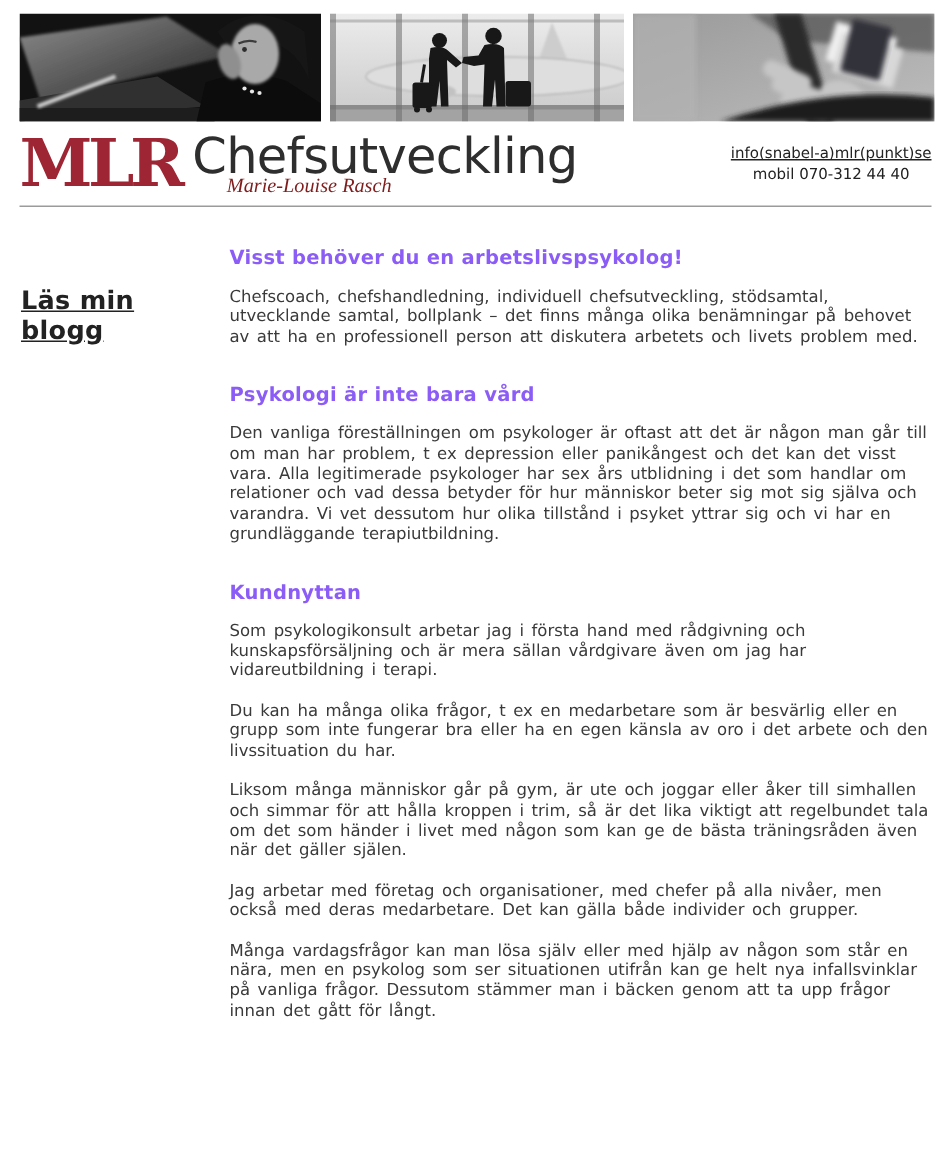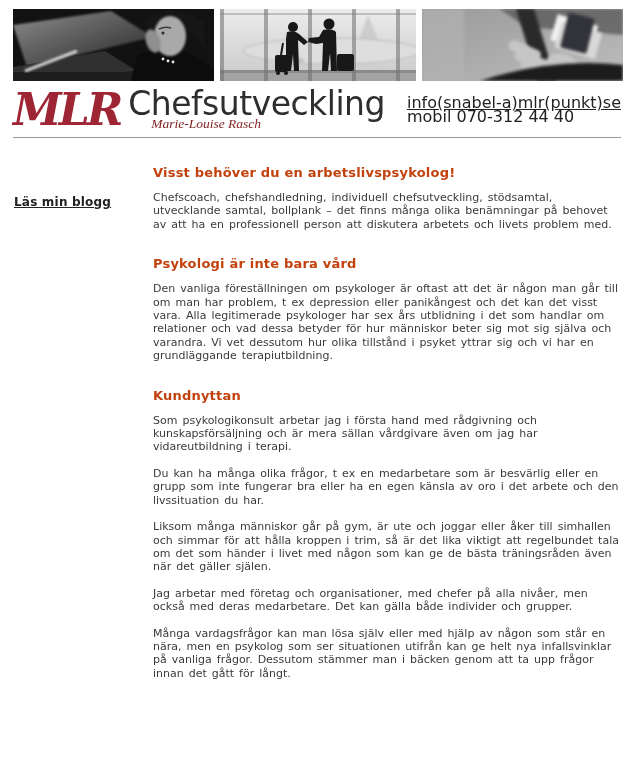--- a/index.html
+++ b/index.html
@@ -19,60 +19,60 @@
   }
   .banner svg { display: block; height: 72px; }
 
   
   .brand {
     position: absolute; left: 13px; top: 88px;
     display: flex; align-items: flex-start;
   }
   .logo-mlr {
     font-family: "DejaVu Serif", "Liberation Serif", serif;
-    font-style: italic; font-weight: bold;
+    font-weight: bold;
     font-size: 44px; line-height: 44px;
     color: #9E2533; letter-spacing: -3px;
     margin-right: 8px;
   }
   .brand-titles { padding-top: 3px; }
   .site-title {
     font-size: 33px; line-height: 25px; color: #2e2e2e;
     letter-spacing: -0.5px;
   }
   .site-subtitle {
     font-family: Liberation Serif, serif;
     font-style: italic; font-size: 13.5px; line-height: 15px;
     color: #7f1d1d;
     margin-left: 23px;
   }
   .contact {
     position: absolute; right: 12px; top: 96px;
-    text-align: left; font-size: 16px; line-height: 14px; color: #222;
+    text-align: center; font-size: 10px; line-height: 14px; color: #222;
   }
   .contact a { color: #222; text-decoration: underline; }
   .divider {
     position: absolute; left: 13px; right: 12px; top: 137px;
     border: 0; border-top: 1px solid #9B9B9B; height: 0;
   }
 
   
   .sidebar { position: absolute; left: 14px; top: 191px; width: 130px; }
   .blog-link {
-    font-size: 12px; font-weight: bold; color: #222;
+    font-size: 17px; font-weight: bold; color: #222;
     text-decoration: underline; letter-spacing: 0.2px;
   }
 
   
   .content {
     position: absolute; left: 153px; top: 140px; width: 468px;
     color: #3A3A3A;
   }
   .content h2 {
-    font-size: 13px; font-weight: bold; color: #c2410c;
+    font-size: 13px; font-weight: bold; color: #8b5cf6;
     letter-spacing: 0.2px; margin: 25px 0 11px 0;
   }
   .content p {
     font-size: 11px; line-height: 13.4px;
     margin: 0 0 13px 0; word-spacing: 1.5px;
   }
   .content section.spaced h2 { }
 </style>
 </head>
 <body>

